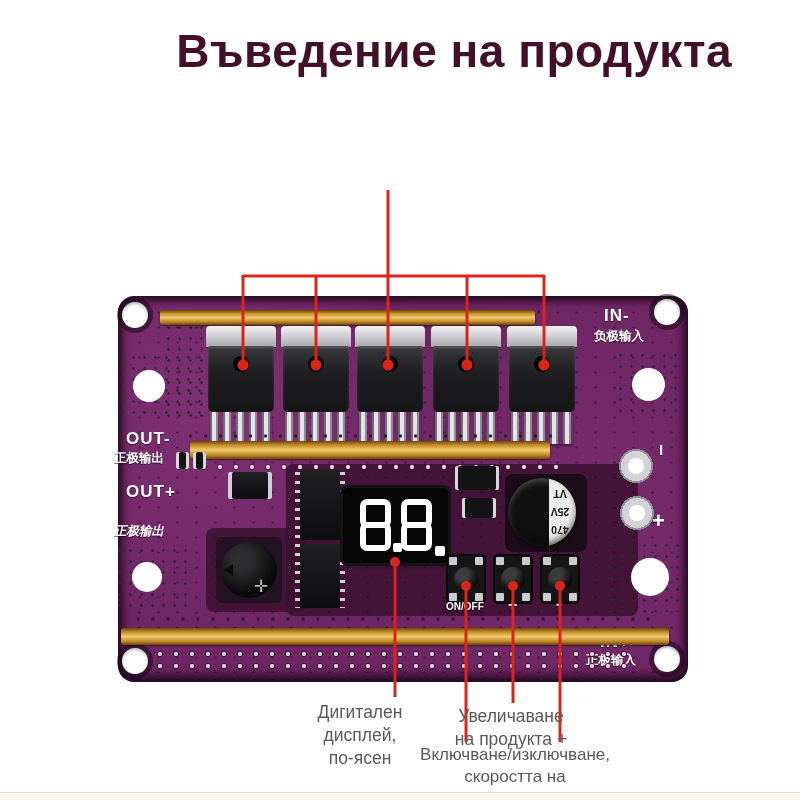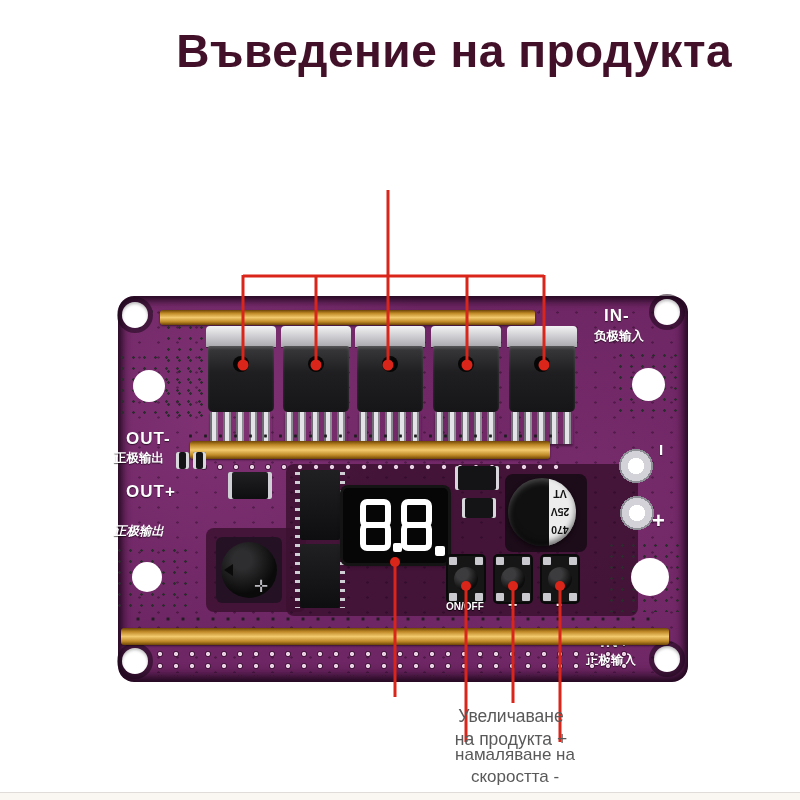--- a/index.html
+++ b/index.html
@@ -276,23 +276,29 @@
       <line x1="560" y1="586" x2="560" y2="742"></line>
     </g>
     <g fill="#d9251a">
       <circle cx="395" cy="562" r="5"></circle>
         <circle cx="466" cy="586" r="5"></circle>
       <circle cx="513" cy="586" r="5"></circle>
         <circle cx="560" cy="586" r="5"></circle>
     </g>
   </svg>
 
+  <div class="abs callout-label" style="left:360px;top:701px;">
+    <div>Дигитален</div>
+    <div>дисплей,</div>
+    <div>по-ясен</div>
+  </div>
   <div class="abs callout-label" style="left:511px;top:705px;">
     <div>Увеличаване</div>
     <div>на продукта +</div>
   </div>
   <div class="abs callout-label" style="left:515px;top:744px;font-size:17px;">
-    <div>намаляване на</div>
+    <div>Включване/изключване,</div>
+    <div>скоростта на</div>
     <div>скоростта -</div>
   </div>
 
   <div class="abs footer-strip"></div>
 </div>
 
 </body></html>

